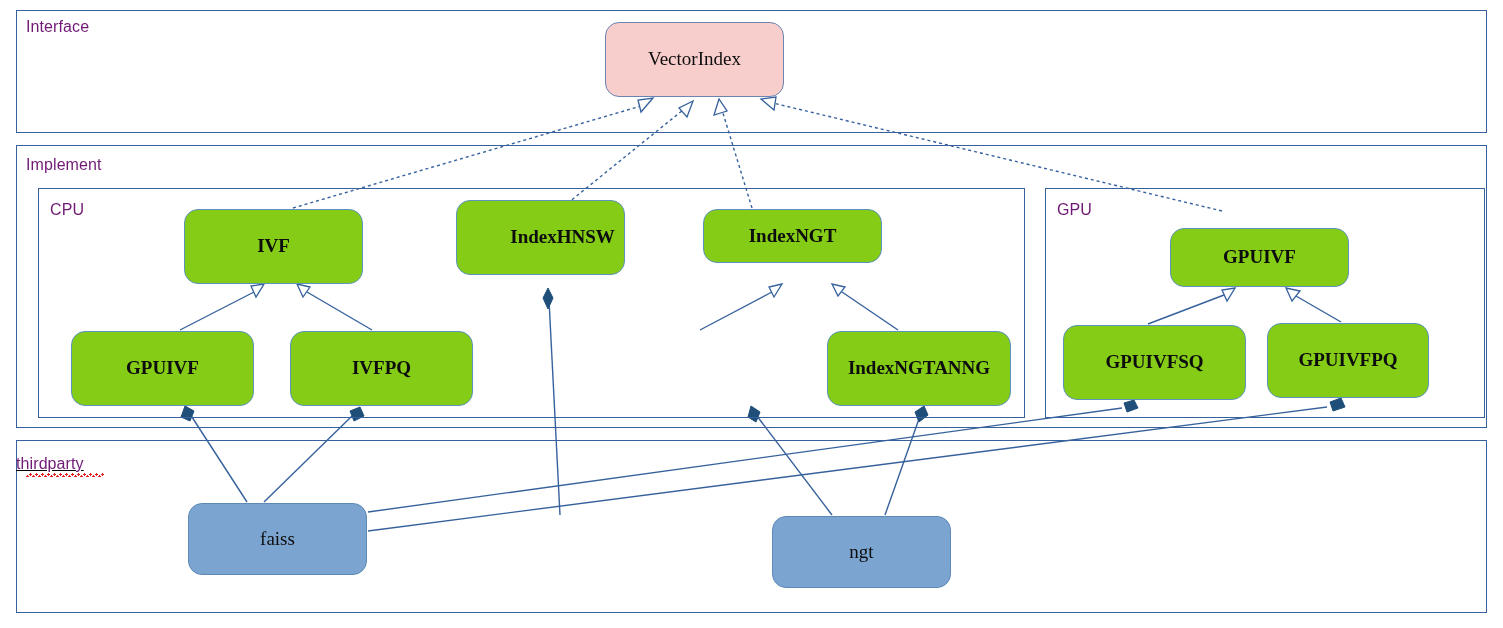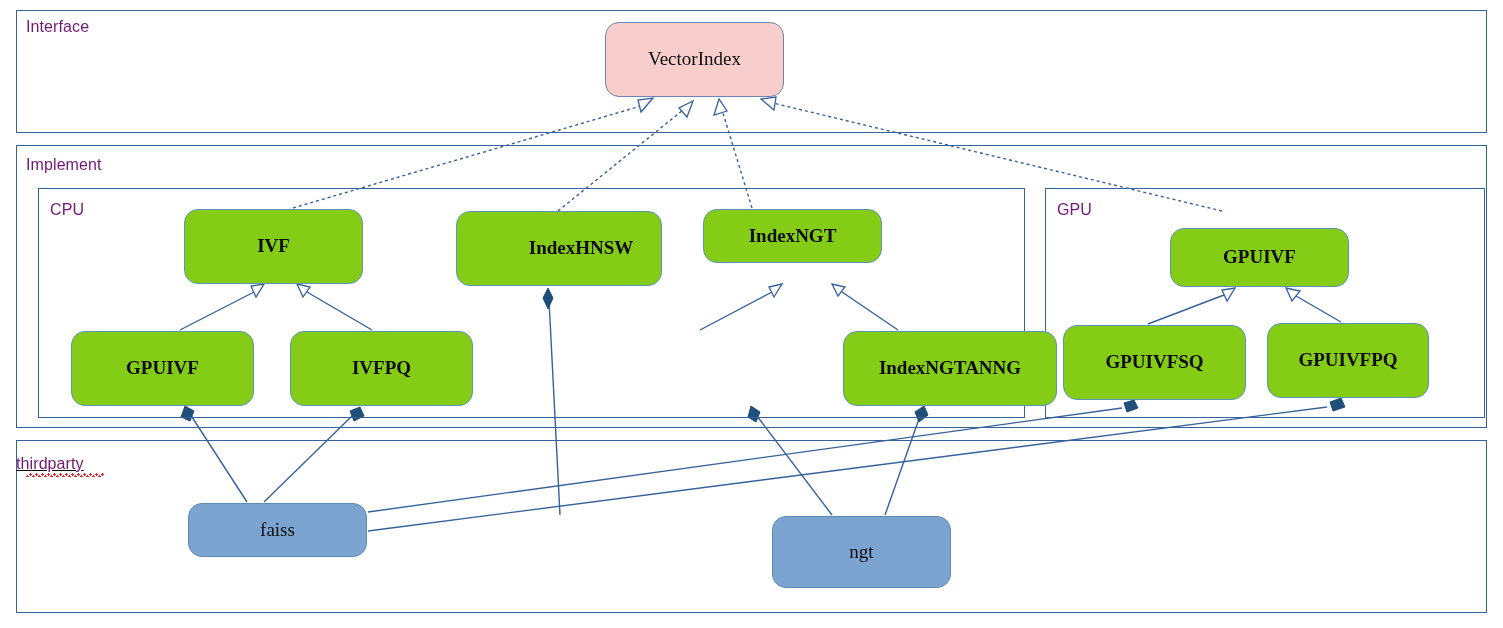--- a/index.html
+++ b/index.html
@@ -162,35 +162,35 @@
   <div class="container-label" style="left:1057px; top:201px;">GPU</div>
 
   <div class="container-box" style="left:16px; top:440px; width:1471px; height:173px;"></div>
   <div class="container-label spellerror" style="left:16px; top:455px;">thirdparty</div>
   <div class="squiggle" style="left:26px; top:473px; width:78px;"></div>
 
   <div class="node iface" style="left:605px; top:22px; width:179px; height:75px;">VectorIndex</div>
 
   <div class="node impl" style="left:184px; top:209px; width:179px; height:75px;">IVF</div>
 
-  <div class="node impl" style="left:456px; top:211px; width:206px; height:75px;padding-left:44px;">IndexHNSW</div>
+  <div class="node impl" style="left:456px; top:200px; width:169px; height:75px;padding-left:44px;">IndexHNSW</div>
 
   <div class="node impl" style="left:703px; top:209px; width:179px; height:54px;">IndexNGT</div>
 
   <div class="node impl" style="left:1170px; top:228px; width:179px; height:59px;">GPUIVF</div>
 
   <div class="node impl" style="left:71px; top:331px; width:183px; height:75px;">GPUIVF</div>
 
   <div class="node impl" style="left:290px; top:331px; width:183px; height:75px;">IVFPQ</div>
 
 
-  <div class="node impl" style="left:827px; top:331px; width:214px; height:75px;margin-left:16px;">IndexNGTANNG</div>
+  <div class="node impl" style="left:827px; top:331px; width:184px; height:75px;">IndexNGTANNG</div>
 
   <div class="node impl" style="left:1063px; top:325px; width:183px; height:75px;">GPUIVFSQ</div>
 
   <div class="node impl" style="left:1267px; top:323px; width:162px; height:75px;">GPUIVFPQ</div>
 
-  <div class="node third" style="left:188px; top:503px; width:179px; height:54px;">faiss</div>
+  <div class="node third" style="left:188px; top:503px; width:179px; height:72px;">faiss</div>
 
 
   <div class="node third" style="left:772px; top:516px; width:179px; height:72px;">ngt</div>
 
 </div>
 
 </body></html>

